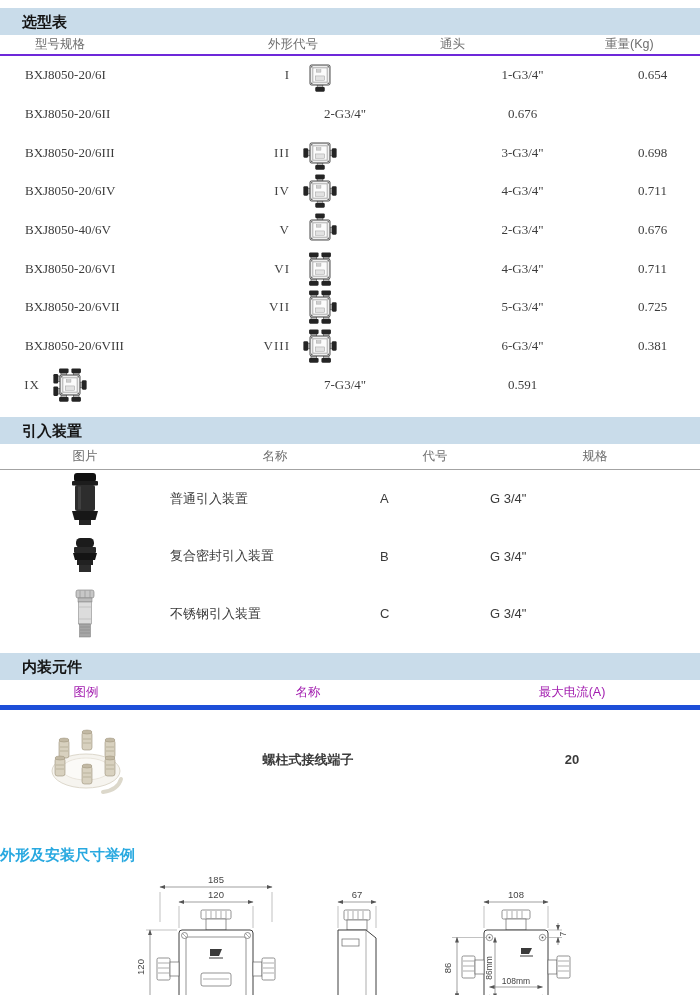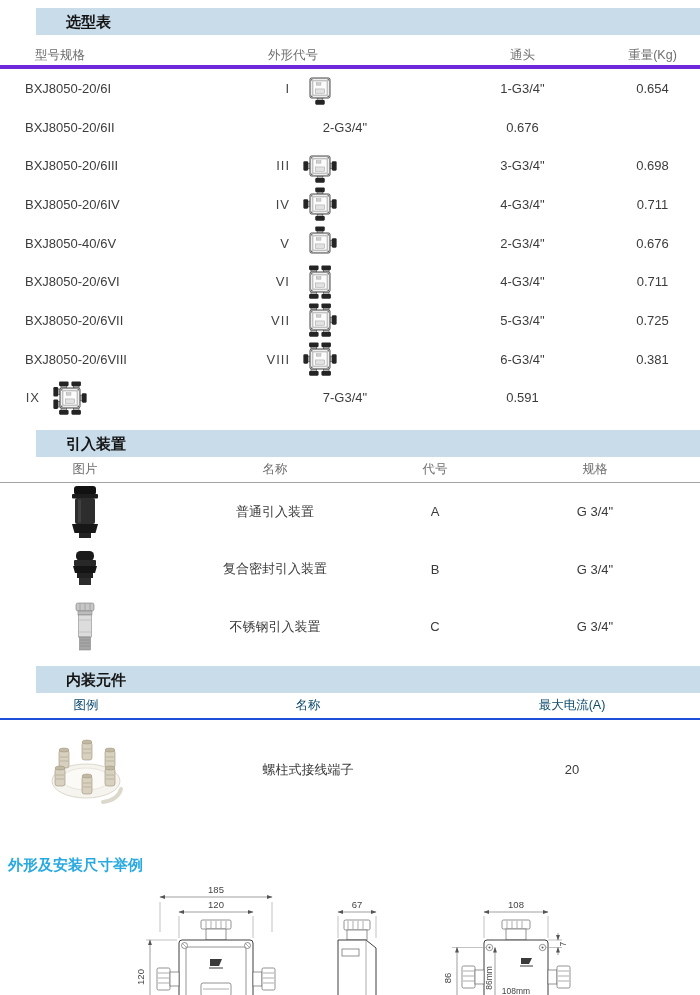--- a/index.html
+++ b/index.html
@@ -3,67 +3,67 @@
 <meta charset="utf-8">
 <style>
   html,body{margin:0;padding:0}
   body{
     width:700px;height:995px;overflow:hidden;position:relative;
     background:#ffffff;color:#3a3a3a;
     font-family:"Liberation Sans","DejaVu Sans",sans-serif;
   }
   .band{
     background:#c9dcea;height:27px;line-height:27px;
-    padding-left:30px;font-size:15px;font-weight:bold;color:#141414;margin-left:36px;
+    padding-left:22px;font-size:15px;font-weight:bold;color:#141414;
   }
   
   .sec1{margin-top:8px}
   .sel-head{
     display:grid;grid-template-columns:250px 190px 165px 95px;
-    align-items:center;height:19px;padding-top:11px;
-    font-size:12.5px;color:#6e6e6e;border-bottom:4px solid #6d28d9;
+    align-items:center;height:19px;padding-top:0;
+    font-size:12.5px;color:#6e6e6e;border-bottom:2px solid #6d28d9;
   }
   .sel-head .h1{padding-left:35px}
   .sel-head .h2{padding-left:18px}
-  .hc{text-align:center}
+  .hc{text-align:left}
   .sel-row{
     display:grid;grid-template-columns:250px 190px 165px 95px;
-    align-items:center;height:38.7px;font-size:13px;color:#3c3c3c;
+    align-items:center;height:38.7px;font-size:13px;color:#3c3c3c;font-family:Liberation Serif, serif;
   }
   .sel-row .c1{padding-left:25px}
   .sel-row .c2{display:flex;align-items:center;gap:11px;padding-left:12px}
   .roman{width:28px;text-align:right;font-size:13px;color:#444;letter-spacing:1px}
   .cc{text-align:center}
   .box-ic{display:inline-flex;width:38px;height:38px}
   
   .sec2 .band{margin-top:13px}
   .ed-head{
     display:grid;grid-template-columns:170px 210px 110px 210px;
     align-items:center;height:25px;font-size:12.5px;color:#6e6e6e;
     border-bottom:1px solid #a3a3a3;text-align:center;
   }
   .ed-row{
     display:grid;grid-template-columns:170px 210px 110px 210px;
-    align-items:center;height:57.5px;font-size:13px;text-align:center;
+    align-items:center;height:57.5px;font-size:13px;
   }
   .dev-img{display:inline-flex;justify-content:center;align-items:center;width:100%}
   
   .sec3 .band{margin-top:10px}
   .ic-head{
     display:grid;grid-template-columns:172px 272px 256px;
-    align-items:center;height:25px;font-size:12.5px;color:#0c4a6e;
-    border-bottom:2px solid #1d4ed8;text-align:center;
+    align-items:center;height:25px;font-size:12.5px;color:#a21caf;
+    border-bottom:5px solid #1d4ed8;text-align:center;
   }
   .ic-row{
     display:grid;grid-template-columns:172px 272px 256px;
-    align-items:center;height:100px;font-size:13px;text-align:center;
+    align-items:center;height:100px;font-size:13px;text-align:center;font-weight:bold;
   }
   
   .sec4-title{
-    margin-top:36px;height:18px;line-height:18px;padding-left:8px;
+    margin-top:36px;height:18px;line-height:18px;
     color:#29a9e0;font-size:15px;font-weight:bold;
   }
   .drawings{display:block;margin-top:6px}
   .dim{font-size:9.5px;fill:#444}
   .dimS{font-size:8.5px;fill:#444}
   .dl{stroke:#777;stroke-width:0.7;fill:none}
   .ex{stroke:#999;stroke-width:0.6;fill:none}
   .ob{stroke:#3f3f3f;stroke-width:1;fill:#fff}
   .ob2{stroke:#666;stroke-width:0.7;fill:#fff}
   .hl{stroke:#777;stroke-width:0.6}

